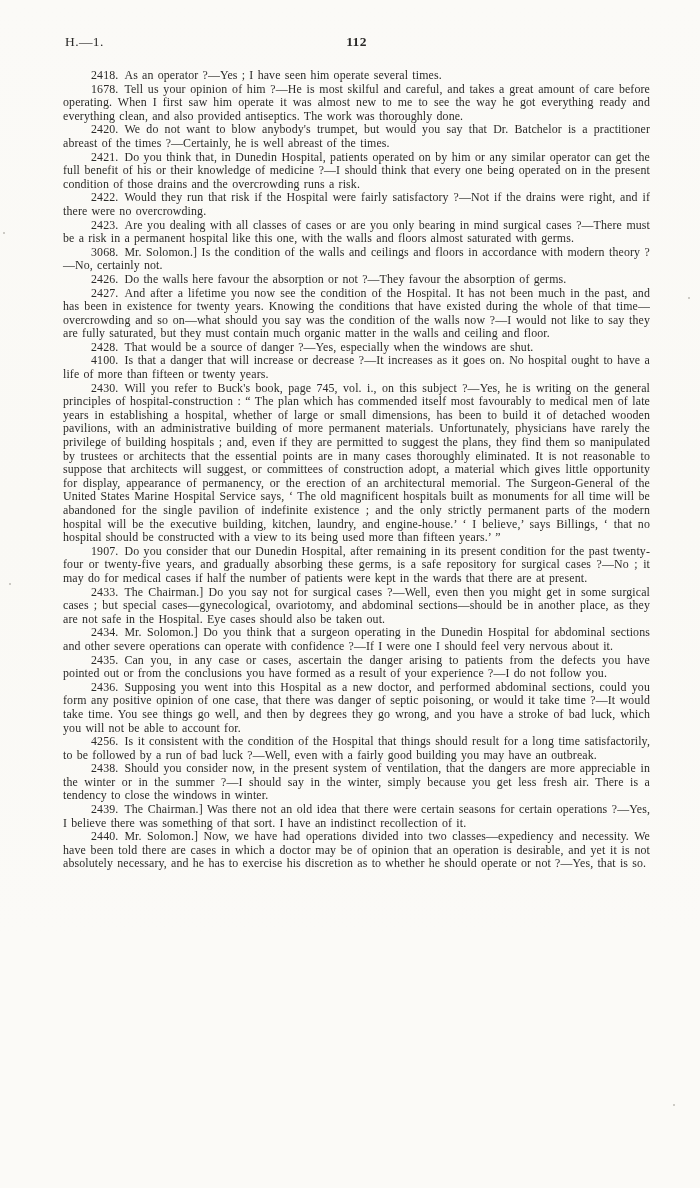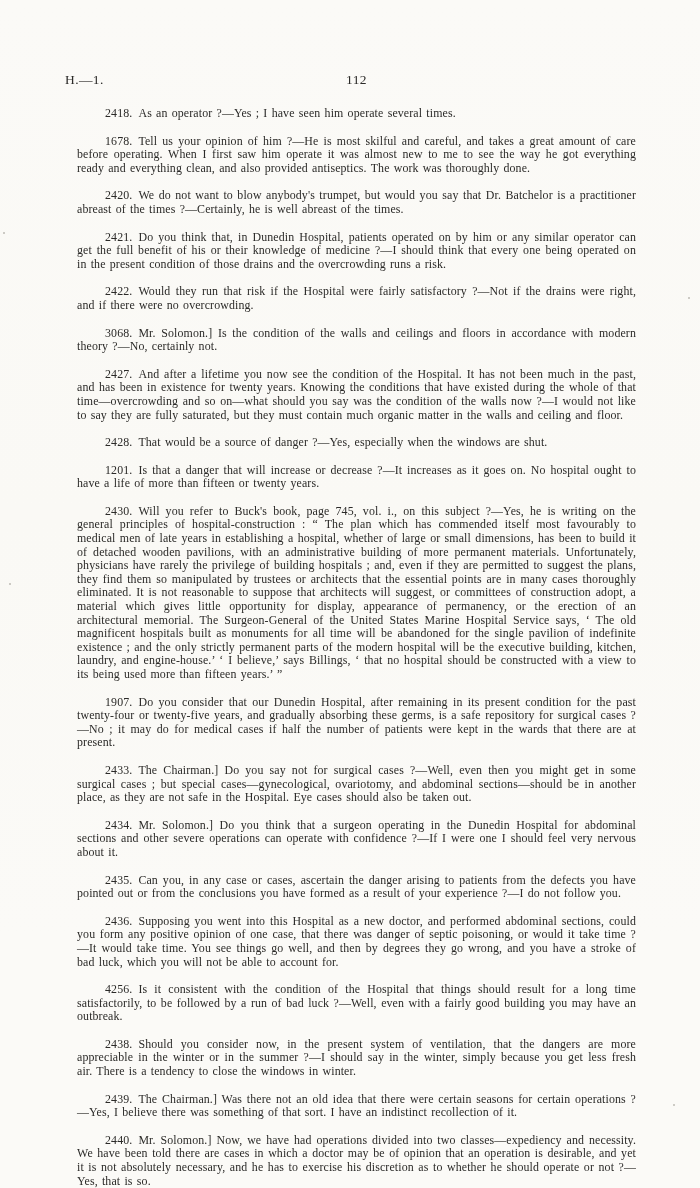--- a/index.html
+++ b/index.html
@@ -5,42 +5,42 @@
   html, body { margin: 0; padding: 0; }
   body {
     width: 700px; height: 1188px;
     background: #fbfaf7;
     overflow: hidden;
   }
   .page {
     position: relative;
     box-sizing: border-box;
     width: 700px; height: 940px;
-    padding: 72px 50px 0 63px;
+    padding: 34px 50px 0 63px;
     font-family: "Liberation Serif", "DejaVu Serif", serif;
     color: #2b2a28;
     background: linear-gradient(180deg, #fbfaf7 0%, #faf9f5 55%, #fbfaf7 100%);
   }
   .pagehead {
     position: relative;
     height: 18px;
     margin-bottom: 17px;
     font-size: 13.5px;
     letter-spacing: 0.4px;
   }
   .docref { position: absolute; left: 2px; top: 0; }
-  .pagenum { position: absolute; left: 0; right: 0; text-align: center; }
+  .pagenum { position: absolute; left: 0; right: 0; text-align: center; font-weight: bold; }
   .body {
     font-size: 11.9px;
     line-height: 13.6px;
     text-align: justify;
     letter-spacing: 0.12px;
     word-spacing: 1.1px;
   }
-  .para { margin: 14px; text-indent: 28px; }
+  .para { margin: 0; text-indent: 28px; }
   .speaker { }
   .speck {
     position: absolute;
     width: 2px; height: 2px;
     border-radius: 50%;
     background: #8b8880;
     opacity: 0.55;
   }
 </style>
 </head>
@@ -50,24 +50,26 @@
   <header class="pagehead">
     <span class="docref">H.—1.</span>
     <span class="pagenum">112</span>
   </header>
   <main class="body">
       <p class="para"><span>2418. </span><span>As an operator ?—Yes ; I have seen him operate several times.</span></p>
       <p class="para"><span>1678. </span><span>Tell us your opinion of him ?—He is most skilful and careful, and takes a great amount of care before operating.  When I first saw him operate it was almost new to me to see the way he got everything ready and everything clean, and also provided antiseptics.  The work was thoroughly done.</span></p>
       <p class="para"><span>2420. </span><span>We do not want to blow anybody's trumpet, but would you say that Dr. Batchelor is a practitioner abreast of the times ?—Certainly, he is well abreast of the times.</span></p>
       <p class="para"><span>2421. </span><span>Do you think that, in Dunedin Hospital, patients operated on by him or any similar operator can get the full benefit of his or their knowledge of medicine ?—I should think that every one being operated on in the present condition of those drains and the overcrowding runs a risk.</span></p>
       <p class="para"><span>2422. </span><span>Would they run that risk if the Hospital were fairly satisfactory ?—Not if the drains were right, and if there were no overcrowding.</span></p>
+      <p class="para"><span>2423. </span><span>Are you dealing with all classes of cases or are you only bearing in mind surgical cases ?—There must be a risk in a permanent hospital like this one, with the walls and floors almost saturated with germs.</span></p>
       <p class="para"><span>3068. </span><span class="speaker">Mr. Solomon.] </span><span>Is the condition of the walls and ceilings and floors in accordance with modern theory ?—No, certainly not.</span></p>
+      <p class="para"><span>2426. </span><span>Do the walls here favour the absorption or not ?—They favour the absorption of germs.</span></p>
       <p class="para"><span>2427. </span><span>And after a lifetime you now see the condition of the Hospital.  It has not been much in the past, and has been in existence for twenty years.  Knowing the conditions that have existed during the whole of that time—overcrowding and so on—what should you say was the condition of the walls now ?—I would not like to say they are fully saturated, but they must contain much organic matter in the walls and ceiling and floor.</span></p>
       <p class="para"><span>2428. </span><span>That would be a source of danger ?—Yes, especially when the windows are shut.</span></p>
-      <p class="para"><span>1201. </span><span>Is that a danger that will increase or decrease ?—It increases as it goes on.  No hospital ought to have a life of more than fifteen or twenty years.</span></p>
+      <p class="para"><span>4100. </span><span>Is that a danger that will increase or decrease ?—It increases as it goes on.  No hospital ought to have a life of more than fifteen or twenty years.</span></p>
       <p class="para"><span>2430. </span><span>Will you refer to Buck's book, page 745, vol. i., on this subject ?—Yes, he is writing on the general principles of hospital-construction :  “ The plan which has commended itself most favourably to medical men of late years in establishing a hospital, whether of large or small dimensions, has been to build it of detached wooden pavilions, with an administrative building of more permanent materials.  Unfortunately, physicians have rarely the privilege of building hospitals ; and, even if they are permitted to suggest the plans, they find them so manipulated by trustees or architects that the essential points are in many cases thoroughly eliminated.  It is not reasonable to suppose that architects will suggest, or committees of construction adopt, a material which gives little opportunity for display, appearance of permanency, or the erection of an architectural memorial.  The Surgeon-General of the United States Marine Hospital Service says, ‘ The old magnificent hospitals built as monuments for all time will be abandoned for the single pavilion of indefinite existence ; and the only strictly permanent parts of the modern hospital will be the executive building, kitchen, laundry, and engine-house.’  ‘ I believe,’ says Billings, ‘ that no hospital should be constructed with a view to its being used more than fifteen years.’ ”</span></p>
       <p class="para"><span>1907. </span><span>Do you consider that our Dunedin Hospital, after remaining in its present condition for the past twenty-four or twenty-five years, and gradually absorbing these germs, is a safe repository for surgical cases ?—No ; it may do for medical cases if half the number of patients were kept in the wards that there are at present.</span></p>
       <p class="para"><span>2433. </span><span class="speaker">The Chairman.] </span><span>Do you say not for surgical cases ?—Well, even then you might get in some surgical cases ; but special cases—gynecological, ovariotomy, and abdominal sections—should be in another place, as they are not safe in the Hospital.  Eye cases should also be taken out.</span></p>
       <p class="para"><span>2434. </span><span class="speaker">Mr. Solomon.] </span><span>Do you think that a surgeon operating in the Dunedin Hospital for abdominal sections and other severe operations can operate with confidence ?—If I were one I should feel very nervous about it.</span></p>
       <p class="para"><span>2435. </span><span>Can you, in any case or cases, ascertain the danger arising to patients from the defects you have pointed out or from the conclusions you have formed as a result of your experience ?—I do not follow you.</span></p>
       <p class="para"><span>2436. </span><span>Supposing you went into this Hospital as a new doctor, and performed abdominal sections, could you form any positive opinion of one case, that there was danger of septic poisoning, or would it take time ?—It would take time.  You see things go well, and then by degrees they go wrong, and you have a stroke of bad luck, which you will not be able to account for.</span></p>
       <p class="para"><span>4256. </span><span>Is it consistent with the condition of the Hospital that things should result for a long time satisfactorily, to be followed by a run of bad luck ?—Well, even with a fairly good building you may have an outbreak.</span></p>
       <p class="para"><span>2438. </span><span>Should you consider now, in the present system of ventilation, that the dangers are more appreciable in the winter or in the summer ?—I should say in the winter, simply because you get less fresh air.  There is a tendency to close the windows in winter.</span></p>
       <p class="para"><span>2439. </span><span class="speaker">The Chairman.] </span><span>Was there not an old idea that there were certain seasons for certain operations ?—Yes, I believe there was something of that sort.  I have an indistinct recollection of it.</span></p>
       <p class="para"><span>2440. </span><span class="speaker">Mr. Solomon.] </span><span>Now, we have had operations divided into two classes—expediency and necessity.  We have been told there are cases in which a doctor may be of opinion that an operation is desirable, and yet it is not absolutely necessary, and he has to exercise his discretion as to whether he should operate or not ?—Yes, that is so.</span></p>

